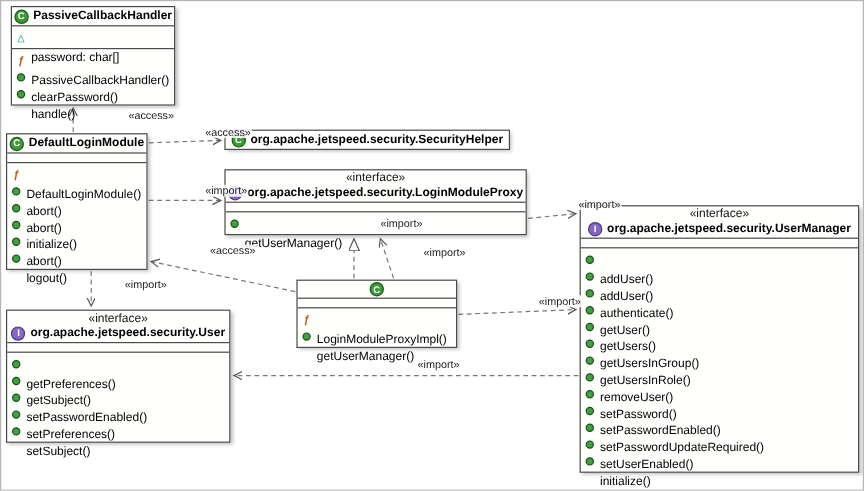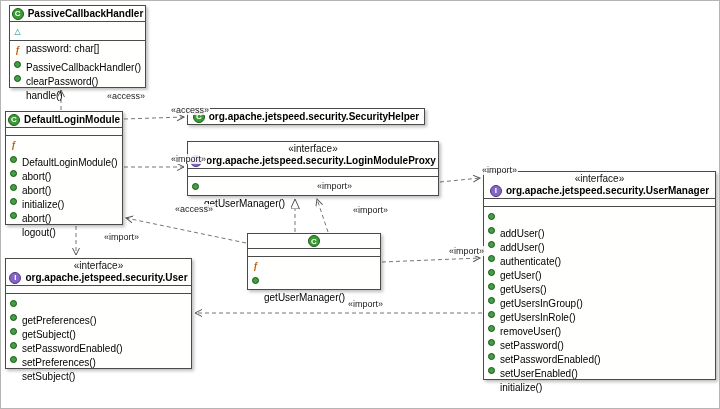--- a/index.html
+++ b/index.html
@@ -172,20 +172,21 @@
   </div>
 
   <div class="uml-class" style="left:246px;top:232px;width:134px;">
     <div class="hdr hrow">
       <span class="cicon class">C</span>
     </div>
     <div class="members"></div>
     <div class="members">
         <div class="member-row">
           <span class="mi constructor">ƒ</span>
+          <span class="mtext">LoginModuleProxyImpl()</span>
         </div>
         <div class="member-row">
           <span class="mi method"></span>
           <span class="mtext">getUserManager()</span>
         </div>
       </div>
   </div>
 
   <div class="uml-class" style="left:4px;top:257px;width:187px;">
     <div class="hdr">
@@ -265,20 +266,24 @@
         <div class="member-row">
           <span class="mi method"></span>
           <span class="mtext">setPassword()</span>
         </div>
         <div class="member-row">
           <span class="mi method"></span>
           <span class="mtext">setPasswordEnabled()</span>
         </div>
         <div class="member-row">
           <span class="mi method"></span>
+          <span class="mtext">setPasswordUpdateRequired()</span>
+        </div>
+        <div class="member-row">
+          <span class="mi method"></span>
           <span class="mtext">setUserEnabled()</span>
         </div>
         <div class="member-row">
           <span class="mi method"></span>
           <span class="mtext">initialize()</span>
         </div>
       </div>
   </div>
 
 </div>

